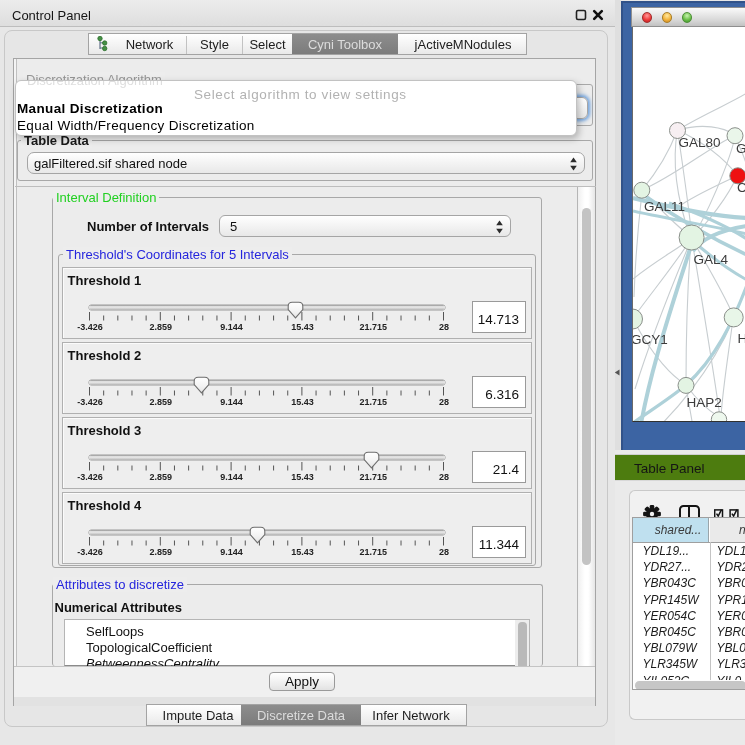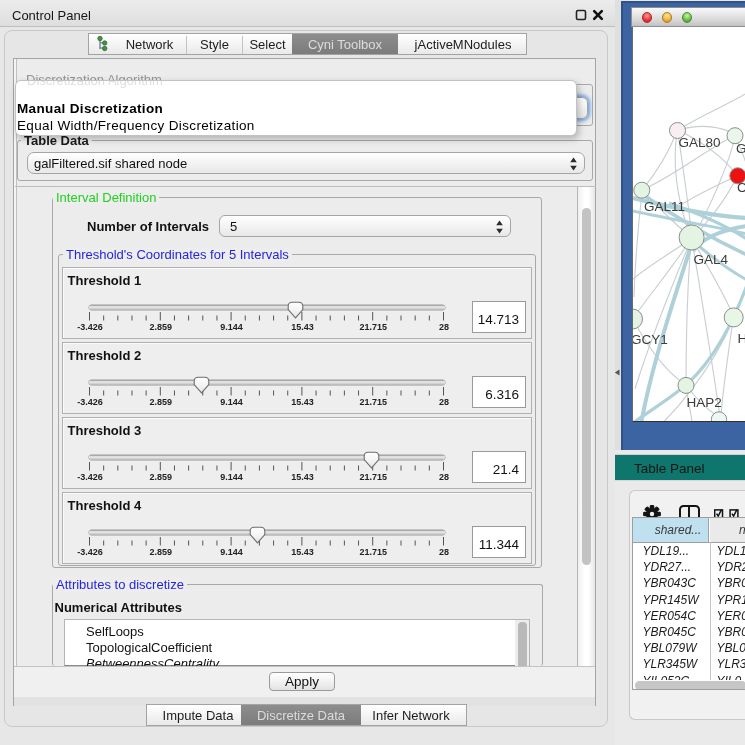--- a/index.html
+++ b/index.html
@@ -89,20 +89,21 @@
   <div class="gtitle" style="left:23px;top:71.5px;color:#959595;">Discretization Algorithm</div>
   <div class="combo" style="left:22px;top:97px;width:566px;height:22px;
        box-shadow:0 0 3.5px 2.2px rgba(88,148,218,0.8);"></div>
 
   <div class="group" style="left:17px;top:140px;width:576px;height:41px;"></div>
   <div class="gtitle" style="left:21px;top:133px;color:#1a1a1a;font-weight:bold;">Table Data</div>
 
   <div class="abs" style="left:15px;top:80px;width:562px;height:56px;background:#ffffff;
        border:1px solid #c2c2c2;border-radius:6px;box-shadow:2px 3px 7px rgba(0,0,0,0.25);z-index:50;overflow:hidden;">
     <div style="position:absolute;left:8px;top:-8.5px;font-size:13px;color:#dedede;padding:0 3px;">Discretization Algorithm</div>
+    <div style="position:absolute;left:178px;top:6px;font-size:13.5px;color:#b2b2b2;letter-spacing:0.6px;">Select algorithm to view settings</div>
     <div style="position:absolute;left:1px;top:20px;font-size:13.5px;font-weight:bold;color:#000;letter-spacing:0.35px;">Manual Discretization</div>
     <div style="position:absolute;left:1px;top:37px;font-size:13.5px;color:#000;letter-spacing:0.35px;">Equal Width/Frequency Discretization</div>
   </div>
   <div class="combo" style="left:27px;top:152px;width:558px;height:22px;border-radius:7px;">
     <span style="position:absolute;left:6px;top:2.5px;">galFiltered.sif shared node</span>
     <svg style="position:absolute;right:6px;top:4px" width="9" height="14" viewBox="0 0 9 14">
       <path d="M4.5 0.5 L7.8 5.3 L1.2 5.3 Z" fill="#2c2c2c"></path>
         <path d="M4.5 13.5 L7.8 8.7 L1.2 8.7 Z" fill="#2c2c2c"></path>
     </svg>
   </div>
@@ -409,21 +410,21 @@
 <text x="11" y="184" font-size="13.5" fill="#3c3c3c">GAL11</text>
 <text x="60.5" y="236.5" font-size="13.5" fill="#3c3c3c">GAL4</text>
 <text x="-2" y="317" font-size="13.5" fill="#3c3c3c">GCY1</text>
 <text x="104.5" y="316" font-size="13.5" fill="#3c3c3c">H</text>
 <text x="53.5" y="380" font-size="13.5" fill="#3c3c3c">HAP2</text>
 </g>
       </svg>
   </div>
 
   <div class="abs" style="left:615px;top:450px;width:130px;height:295px;background:#eaeaea;"></div>
-  <div class="abs" style="left:615px;top:454px;width:130px;height:27px;background:#0f766e;border-top:1px solid #cfcfcf;border-bottom:1px solid #d8d8d8;">
+  <div class="abs" style="left:615px;top:454px;width:130px;height:27px;background:#4d7c0f;border-top:1px solid #cfcfcf;border-bottom:1px solid #d8d8d8;">
     <div style="position:absolute;left:19px;top:6px;font-size:13.5px;color:#151515;">Table Panel</div>
   </div>
   <div class="abs" style="left:629px;top:490px;width:116px;height:230px;background:#f1f1f1;
        border:1px solid #c9c9c9;border-right:none;border-radius:6px 0 0 6px;"></div>
 
   <svg class="abs" style="left:643px;top:505px" width="18" height="18" viewBox="0 0 18 18">
     <g transform="translate(9,9)" fill="#141414">
       <circle r="5.9"></circle>
       <g>
         <rect x="-2.3" y="-8.9" width="4.6" height="4.6" rx="1.4"></rect>

